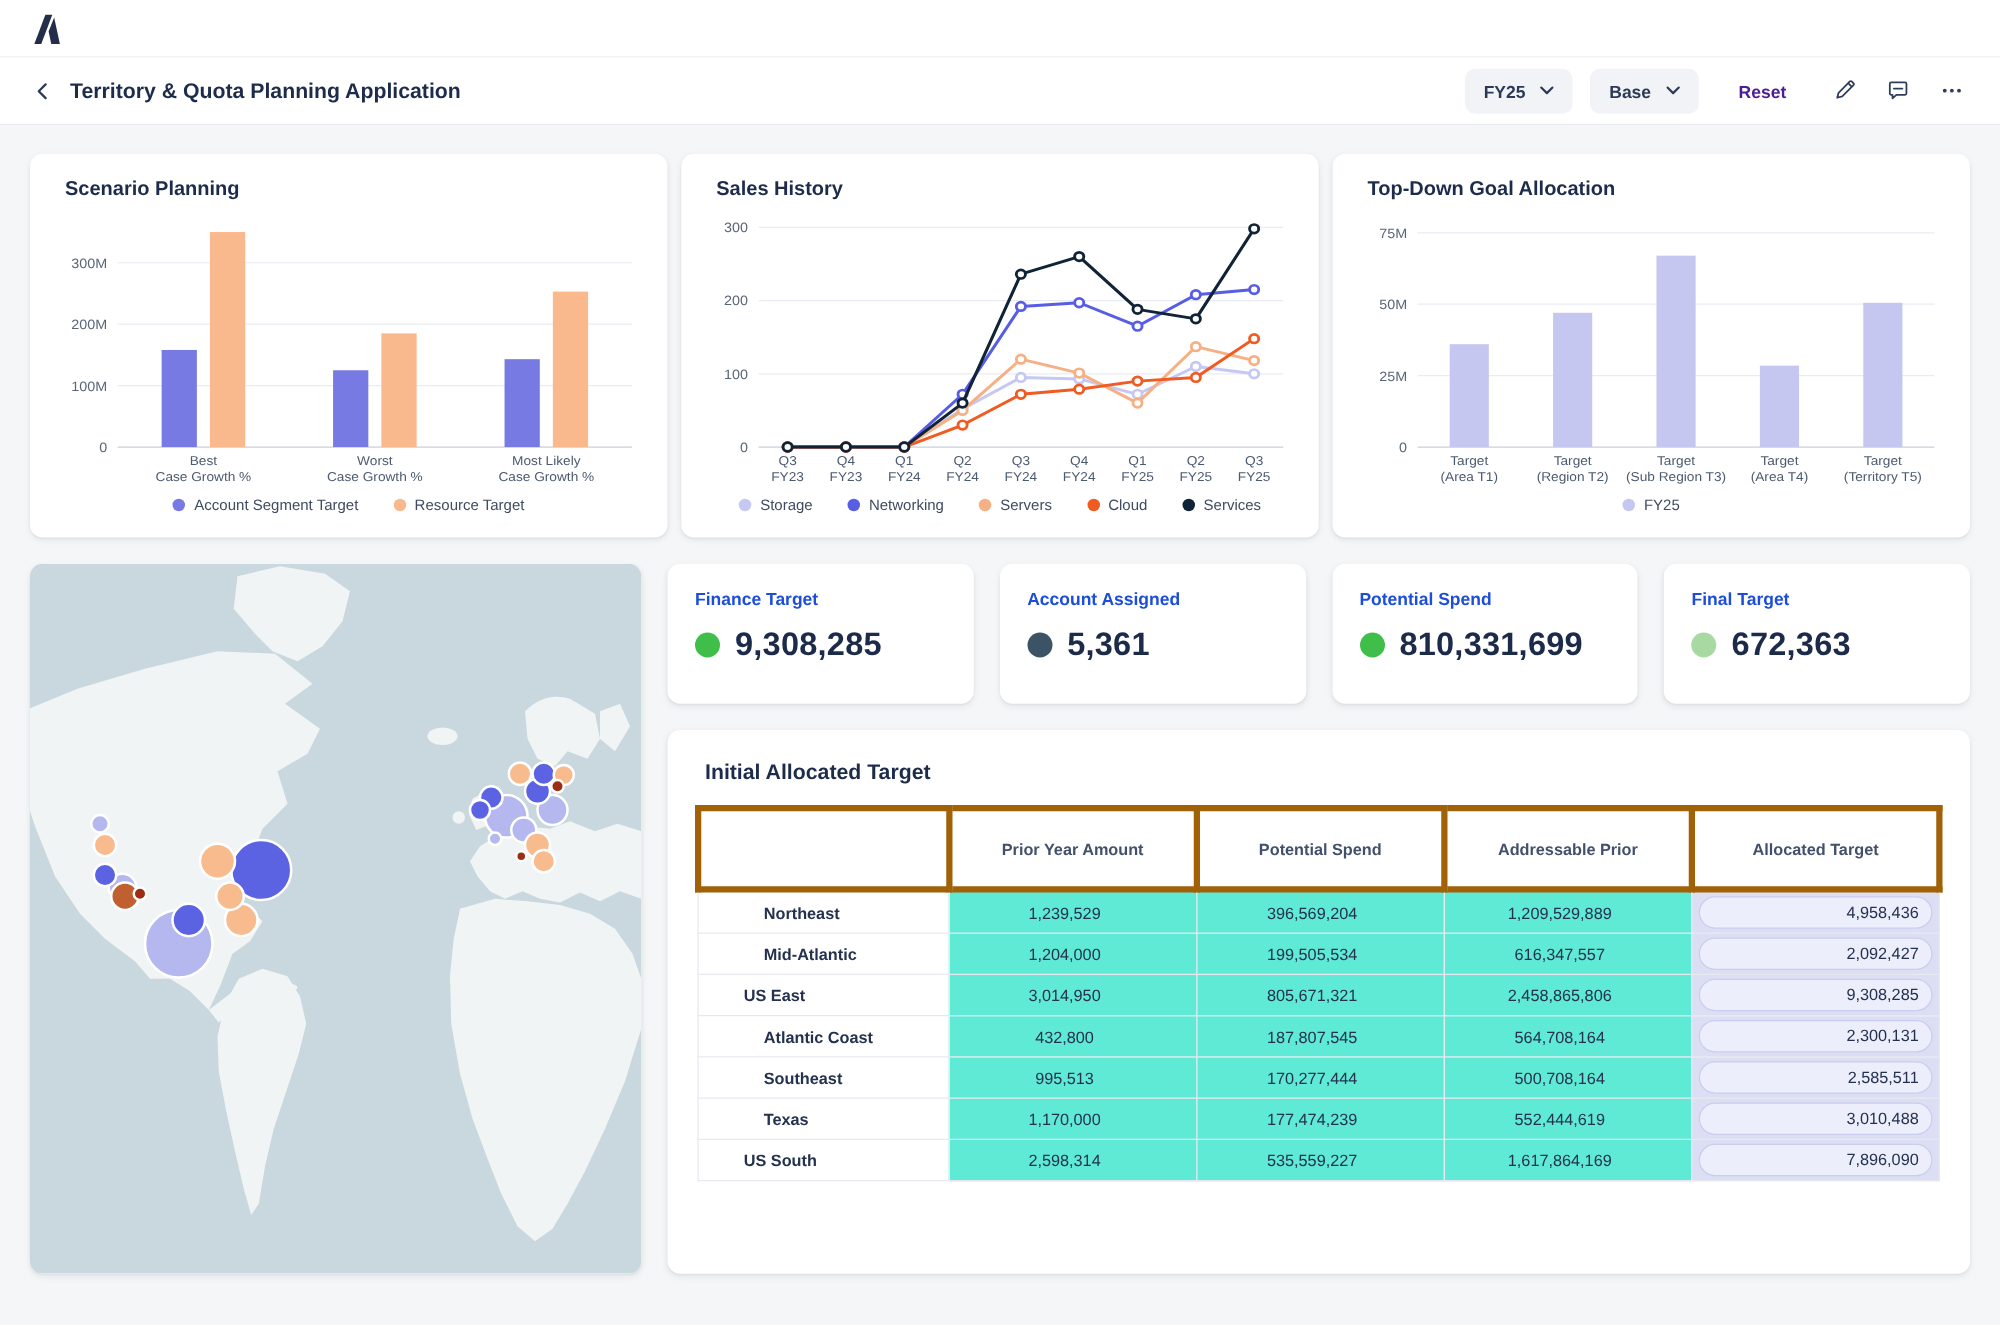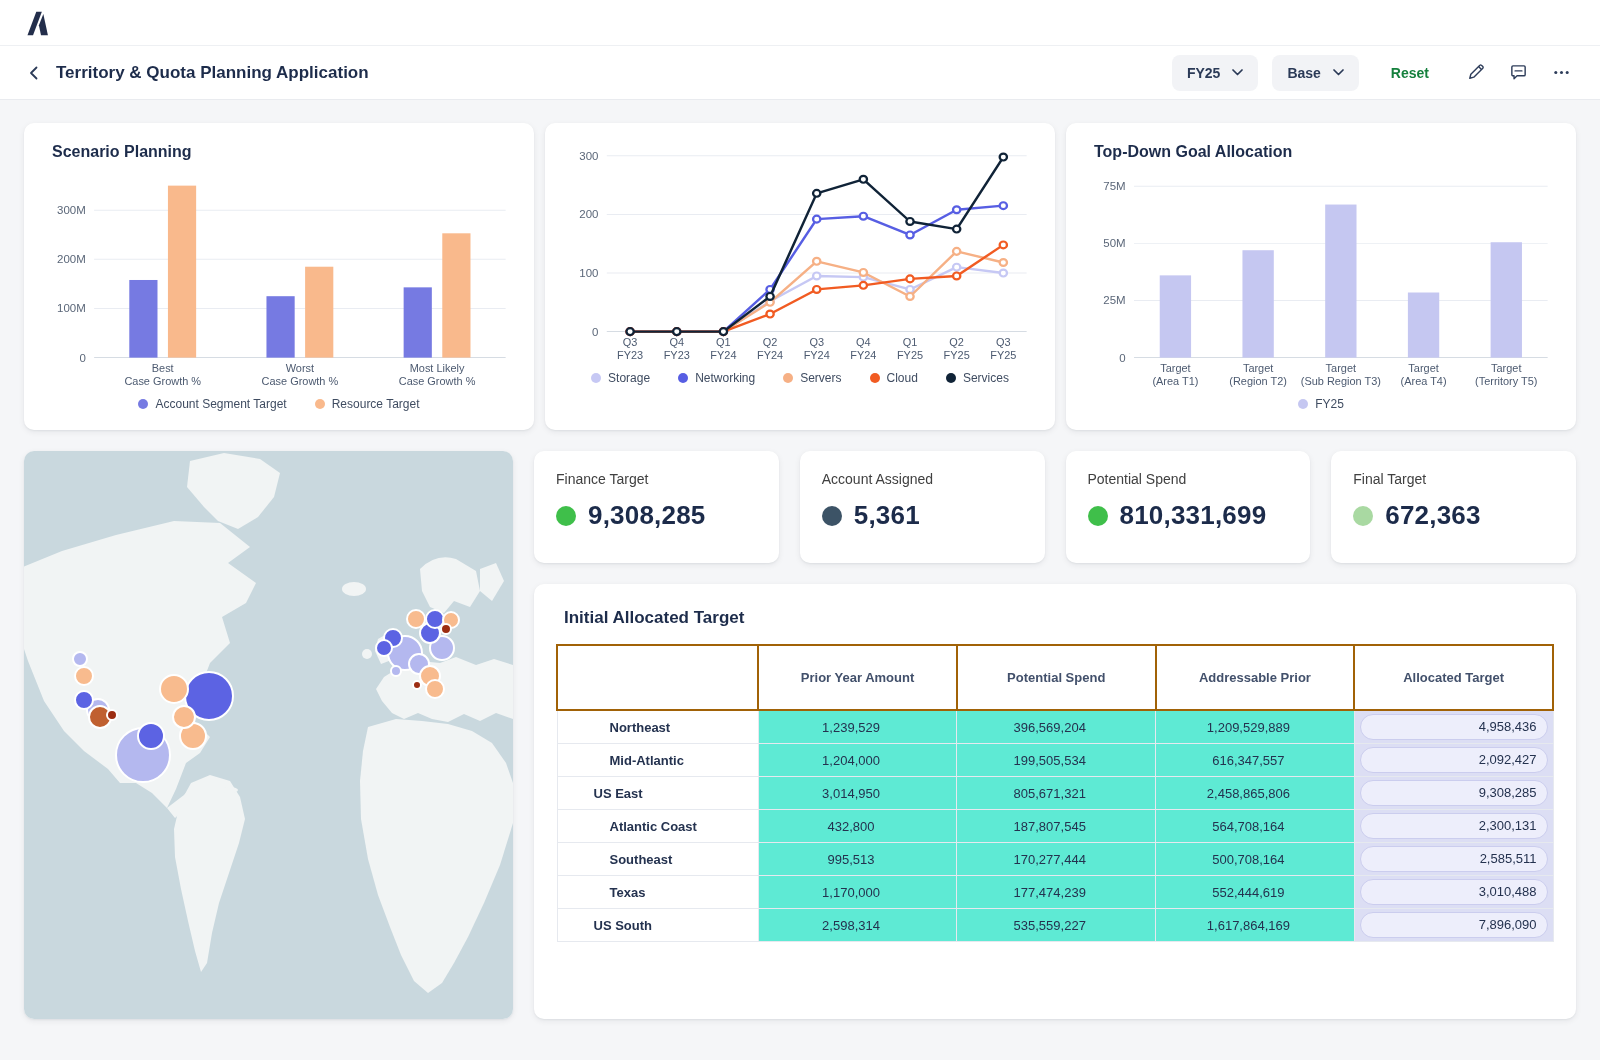--- a/index.html
+++ b/index.html
@@ -16,21 +16,21 @@
   .appbar { height:54px; background:#fff; display:flex; align-items:center;
             justify-content:space-between; padding:0 24px; border-bottom:1px solid #e9ebef;gap:19px; }
   .appbar-left { display:flex; align-items:center; gap:12px; }
   .back-btn { background:none; border:none; padding:2px; cursor:pointer; color:#2b3a57; display:flex; }
   .app-title { font-size:17px; font-weight:700; color:#1d2c4b; }
   .appbar-right { display:flex; align-items:center; gap:14px; }
   .pill-btn { display:flex; align-items:center; gap:12px; background:#f2f3f6; border:none;
               border-radius:8px; padding:10px 15px; font-size:14px; font-weight:700;
               color:#2b3a57; font-family:inherit; cursor:pointer; }
   .reset-btn { background:none; border:none; font-size:14px; font-weight:700;
-               color:#15803d; font-family:inherit; margin:0 12px; cursor:pointer; }
+               color:#4c1d95; font-family:inherit; margin:0 12px; cursor:pointer; }
   .icon-btn { background:none; border:none; padding:5px; display:flex; color:#2e3d5a; cursor:pointer; }
   
   main { padding:23px 24px; display:flex; flex-direction:column; gap:21px; }
   .row-top { display:grid; grid-template-columns:1fr 1fr 1fr; gap:11px; }
   .card { background:#fff; border-radius:10px;
           box-shadow:0 1px 2px rgba(16,24,40,.05), 0 2px 6px rgba(16,24,40,.07); }
   .chart-card { height:307px; padding:16px 20px; }
   .card-title { font-size:16px; font-weight:700; color:#1d2c4b; margin:4px 0 4px 8px; }
   .chart-svg { display:block; width:100%; height:228px; }
   .chart-svg text.tick { font-size:11px; fill:#5a6678; font-family:"Liberation Sans",sans-serif; }
@@ -39,30 +39,30 @@
   .legend-item { display:flex; align-items:center; gap:7px; font-size:12px; color:#3f4c61; }
   .legend-dot { width:10px; height:10px; border-radius:50%; flex:0 0 auto; }
   .row-bottom { display:grid; grid-template-columns:489px 1fr; gap:21px; }
   
   .map-card { height:568px; padding:0; overflow:hidden; }
   .map-card svg { display:block; width:100%; height:100%; }
   
   .right-col { display:flex; flex-direction:column; gap:21px; min-width:0; }
   .kpi-row { display:grid; grid-template-columns:repeat(4,1fr); gap:21px; }
   .kpi-card { height:112px; padding:20px 22px; }
-  .kpi-label { font-size:14px; font-weight:400; color:#404040; }
+  .kpi-label { font-size:14px; font-weight:700; color:#1d4ed8; }
   .kpi-value-row { display:flex; align-items:center; gap:12px; margin-top:13px; }
   .kpi-dot { width:20px; height:20px; border-radius:50%; flex:0 0 auto; }
   .kpi-value { font-size:26px; font-weight:700; color:#1c2b4a; letter-spacing:.2px; }
   
   .table-card { flex:1; padding:20px 22px; }
   .table-title { font-size:17px; font-weight:700; color:#1d2c4b; margin:4px 0 16px 8px; }
   table.grid { width:100%; border-collapse:collapse; font-size:13px; }
   table.grid th { height:65px; font-size:13px; font-weight:600; color:#42506b;
-                  background:#fff; border:2px solid #a16207; text-align:center; }
+                  background:#fff; border:5px solid #a16207; text-align:center; }
   table.grid td { height:32px; border:1px solid #e6e9ef; color:#24324f; }
   td.lbl { background:#fff; font-weight:700; text-align:left; }
   td.lbl.level0 { padding-left:36px; }
   td.lbl.level1 { padding-left:52px; }
   td.num { background:#5eead4; text-align:center; padding-right:14px; }
   td.alloc { background:#dcdef4; padding:3px 5px; border-top-color:#fff; border-bottom-color:#fff; }
   .pill { background:#edeefb; border:1px solid #cbcdee; border-radius:14px; height:26px;
           line-height:24px; text-align:right; padding-right:10px; color:#24324f; }
   col.c-label { width:20.2%; } col.c-num { width:19.95%; }
 </style>
@@ -151,20 +151,21 @@
             <span>Account Segment Target</span>
           </span>
           <span class="legend-item">
             <span class="legend-dot" style="background: rgb(249, 185, 140);"></span>
             <span>Resource Target</span>
           </span>
         </div>
     </div>
 
     <div class="card chart-card">
+      <div class="card-title">Sales History</div>
       <svg class="chart-svg" preserveAspectRatio="none" viewBox="0 0 450 232">
           <line x1="40" x2="442" y1="196" y2="196" stroke="#c9d0da" stroke-width="1"></line>
           <text x="32" y="200" text-anchor="end" class="tick">0</text>
           <line x1="40" x2="442" y1="136.3846153846154" y2="136.3846153846154" stroke="#e9ecf2" stroke-width="1"></line>
           <text x="32" y="140.3846153846154" text-anchor="end" class="tick">100</text>
           <line x1="40" x2="442" y1="76.76923076923077" y2="76.76923076923077" stroke="#e9ecf2" stroke-width="1"></line>
           <text x="32" y="80.76923076923077" text-anchor="end" class="tick">200</text>
           <line x1="40" x2="442" y1="17.153846153846153" y2="17.153846153846153" stroke="#e9ecf2" stroke-width="1"></line>
           <text x="32" y="21.153846153846153" text-anchor="end" class="tick">300</text>
           <text x="62.33333333333333" y="211" text-anchor="middle" class="cat"><tspan x="62.33333333333333" dy="0">Q3</tspan><tspan x="62.33333333333333" dy="13">FY23</tspan></text>

